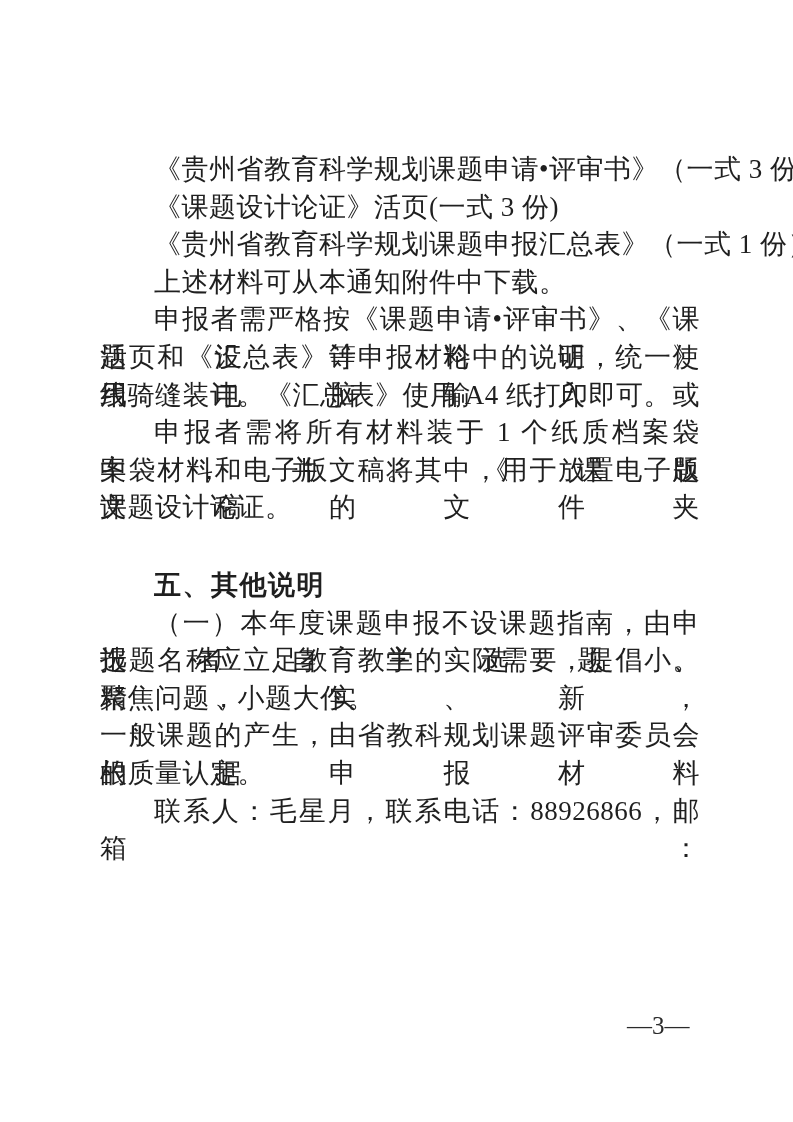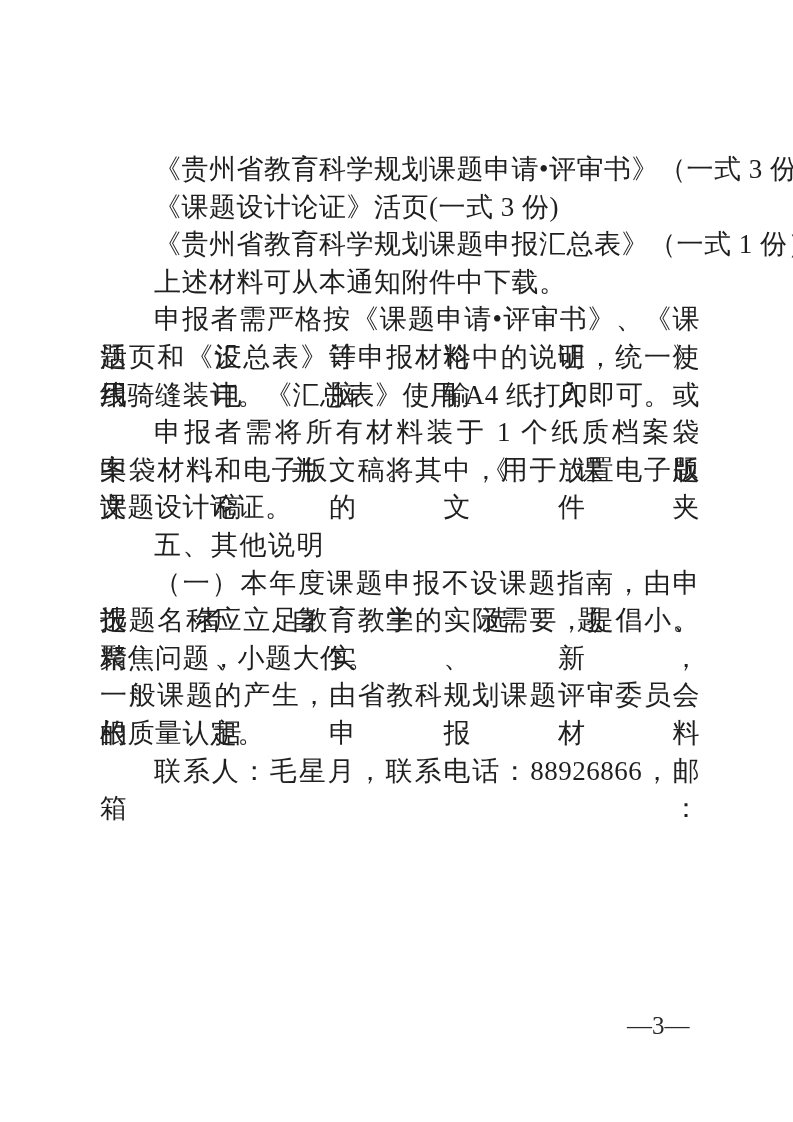--- a/index.html
+++ b/index.html
@@ -37,22 +37,23 @@
     text-align: justify;
     text-align-last: justify;
     text-justify: inter-character;
   }
   .h-kai {
     font-weight: bold;
     letter-spacing: 1px;
   }
   .h-hei {
     font-family: "Liberation Sans", "DejaVu Sans", sans-serif;
-    font-weight: normal;
+    font-weight: bold;
     letter-spacing: 1.5px;
+    margin-top: 40px;
   }
   .footer-pagenum {
     position: absolute;
     left: 627px;
     top: 1012px;
     font-size: 25px;
     letter-spacing: 0px;
     color: #2a2a2a;
     font-family: "Liberation Serif", "DejaVu Serif", serif;
   }

